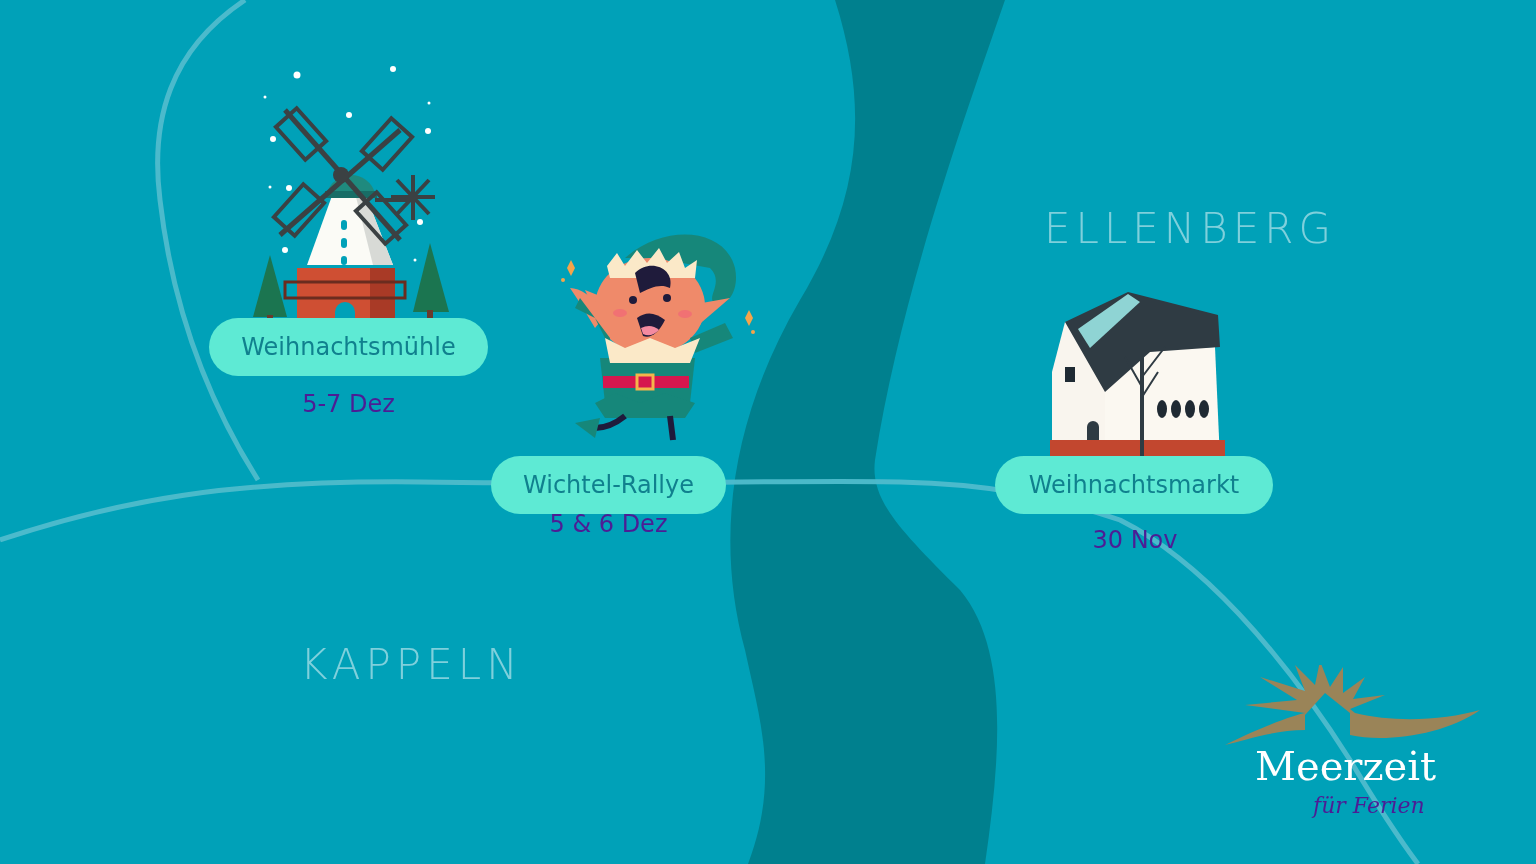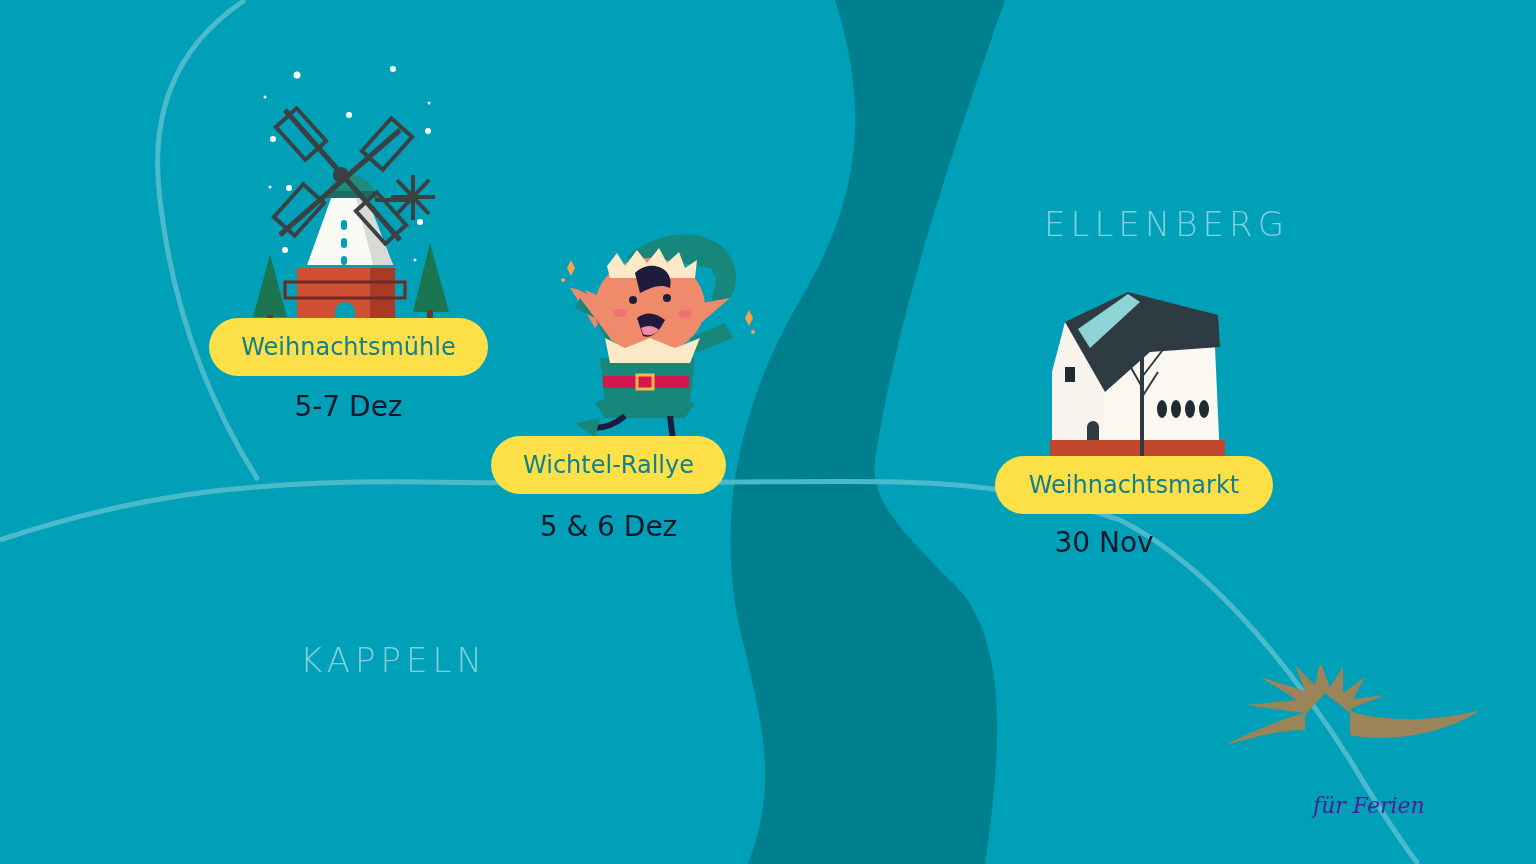--- a/index.html
+++ b/index.html
@@ -1,20 +1,20 @@
 <!DOCTYPE html>
 <html><head>
 <meta charset="utf-8">
 <style>
   html, body { margin: 0; padding: 0; }
   body { width: 1536px; height: 864px; overflow: hidden; background: #00a1b8; position: relative; font-family: "Liberation Sans", sans-serif; }
   .map { position: absolute; left: 0; top: 0; width: 1536px; height: 864px; }
-  .town { position: absolute; color: #7fd0dc; font-size: 34px; letter-spacing: 5px; font-family: "DejaVu Sans", sans-serif; font-weight: 300; }
-  .pill { position: absolute; background: #fde047; border-radius: 30px; height: 58px; display: flex; align-items: center; justify-content: center; color: #10808e; font-size: 24px; font-family: "DejaVu Sans", sans-serif; cursor: pointer; }
-  .date { position: absolute; color: #0f172a; font-size: 28px; font-family: "DejaVu Sans", sans-serif; text-align: center; }
+  .town { position: absolute; color: #7fd0dc; font-size: 42px; letter-spacing: 5px; font-family: "DejaVu Sans", sans-serif; font-weight: 300; }
+  .pill { position: absolute; background: #5eead4; border-radius: 30px; height: 58px; display: flex; align-items: center; justify-content: center; color: #10808e; font-size: 24px; font-family: "DejaVu Sans", sans-serif; cursor: pointer; }
+  .date { position: absolute; color: #4c1d95; font-size: 24px; font-family: "DejaVu Sans", sans-serif; text-align: center; }
   .illus { position: absolute; }
   .logo { position: absolute; left: 1225px; top: 665px; width: 260px; height: 170px; }
   .logo-word { position: absolute; left: 30px; top: 78px; color: #fff; font-family: "DejaVu Serif", serif; font-size: 40px; }
   .logo-tag { position: absolute; left: 88px; top: 128px; color: #4c1d95; font-family: "DejaVu Serif", serif; font-style: italic; font-size: 22px; }
 </style>
 </head>
 <body>
 
 <svg class="map" viewBox="0 0 1536 864" xmlns="http://www.w3.org/2000/svg">
 
@@ -130,24 +130,25 @@
     </g>
   <path d="M37 155 v-20 a6 6 0 0 1 12 0 v20 Z" fill="#2f3b43"></path>
   <rect x="0" y="148" width="175" height="20" fill="#c2472f"></rect>
   <line x1="92" y1="60" x2="92" y2="168" stroke="#2f3b43" stroke-width="4"></line>
   <path d="M92 95 L75 65 M92 85 L115 55 M92 105 L108 80" stroke="#2f3b43" stroke-width="2" fill="none"></path>
 </svg>
 
 <div class="pill" style="left:209px; top:318px; width:279px;">Weihnachtsmühle</div>
 <div class="date" style="left:209px; top:390px; width:279px;">5-7 Dez</div>
 
-<div class="pill" style="left:491px; top:436px; width:235px;">Wichtel-Rallye</div>
+<div class="pill" style="left:491px; top:456px; width:235px;">Wichtel-Rallye</div>
 <div class="date" style="left:491px; top:510px; width:235px;">5 &amp; 6 Dez</div>
 
 <div class="pill" style="left:995px; top:456px; width:278px;text-align:right;">Weihnachtsmarkt</div>
-<div class="date" style="left:959px; top:526px; width:290px;">30 Nov</div>
+<div class="date" style="left:990px; top:526px; width:290px;">30 Nov</div>
 
 <div class="logo">
   <svg width="260" height="90" viewBox="0 0 260 90" style="position:absolute;left:0;top:0;">
     <path d="M0 80 C40 60 70 50 80 48 L20 40 L72 35 L35 12 L80 26 L70 0 L90 20 L95 -4 L105 22 L118 2 L118 28 L140 12 L128 34 L160 30 L125 44 L130 48 C170 58 220 55 255 45 C220 70 160 78 125 70 L125 48 L100 28 L80 50 L80 65 C50 65 20 75 0 80 Z" fill="#9a8458"></path>
   </svg>
+  <div class="logo-word">Meerzeit</div>
   <div class="logo-tag">für Ferien</div>
 </div>
 
 </body></html>

